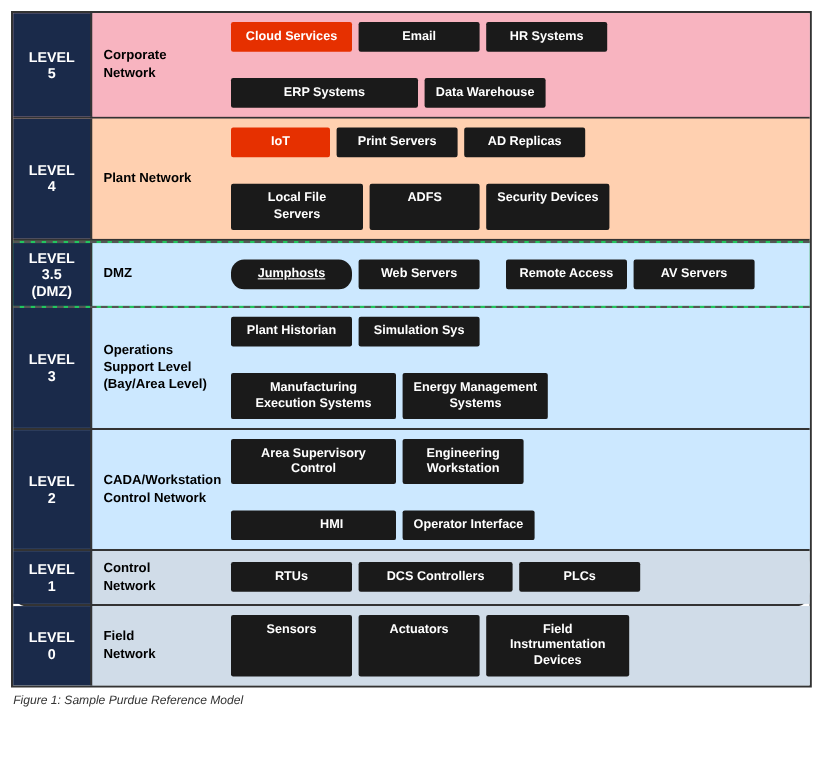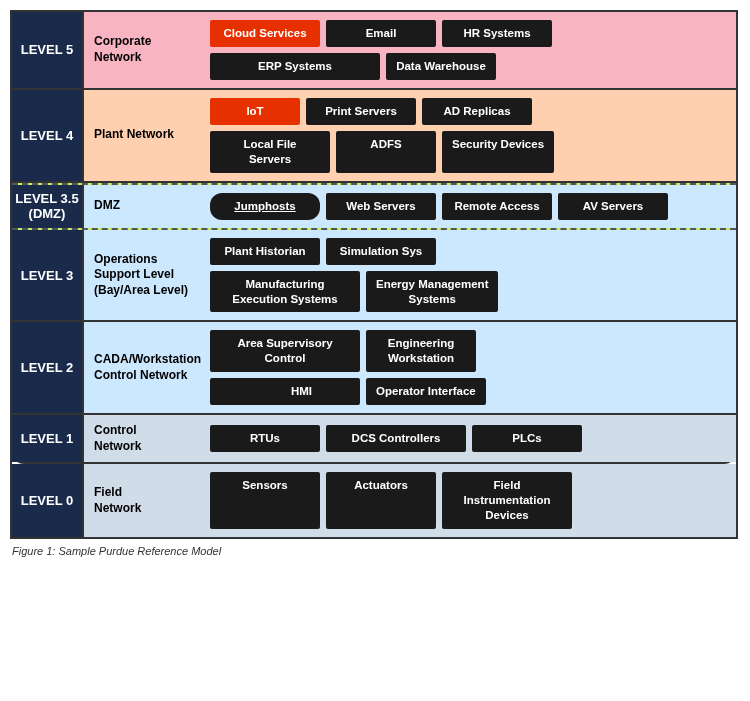--- a/index.html
+++ b/index.html
@@ -29,21 +29,21 @@
       background: #1a2a4a;
       color: #fff;
       font-weight: bold;
       font-size: 13px;
       display: flex;
       align-items: center;
       justify-content: center;
       text-align: center;
       min-width: 72px;
       max-width: 72px;
-      padding: 6px 1px;
+      padding: 6px 12px;
       border-right: 2px solid #333;
     }
 
     .level-content {
       flex: 1;
       display: flex;
       align-items: center;
       padding: 8px 10px;
       gap: 6px;
     }
@@ -55,21 +55,21 @@
       min-width: 110px;
       max-width: 110px;
       line-height: 1.3;
       padding-right: 6px;
     }
 
     .items-area {
       flex: 1;
       display: flex;
       flex-wrap: wrap;
-      gap: 6px;
+      gap: 24px;
       align-items: center;
     }
 
     .item-box {
       background: #1a1a1a;
       color: #fff;
       font-size: 11.5px;
       font-weight: bold;
       text-align: center;
       padding: 6px 10px;
@@ -99,21 +99,21 @@
     
     .row-4 {
       background: #ffd0b0;
     }
     .row-4 .level-content {
       background: #ffd0b0;
     }
 
     
     .row-35 {
-      background: #bef264;
+      background: #22c55e;
     }
     .row-35 .level-content {
       background: #cce8ff;
     }
 
     
     .row-3 {
       background: #cce8ff;
     }
     .row-3 .level-content {

